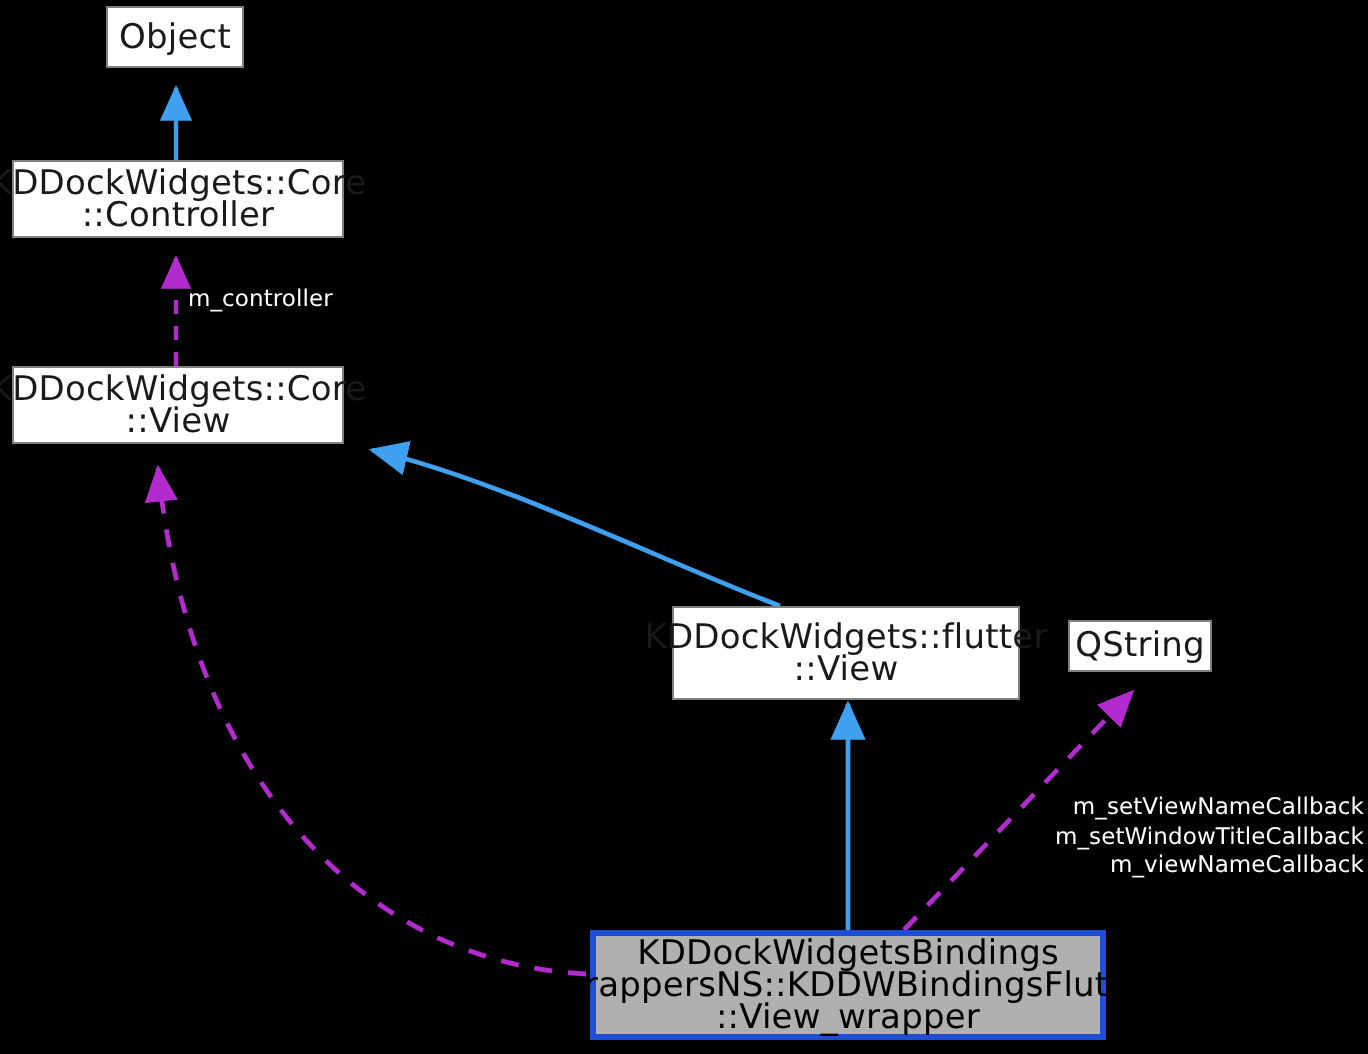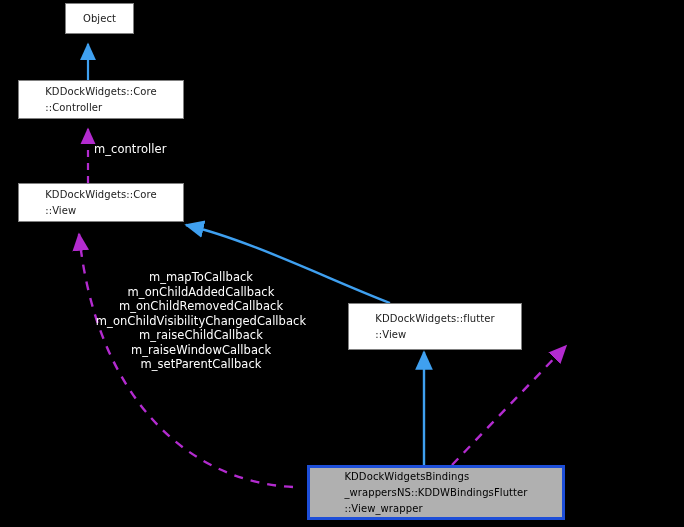--- a/index.html
+++ b/index.html
@@ -25,25 +25,25 @@
   }
   .class-node {
     position: absolute;
     box-sizing: border-box;
     border: 1px solid #808080;
     background: #ffffff;
     color: #1a1a1a;
     display: flex;
     align-items: center;
     justify-content: center;
-    font-size: 10px;
+    text-align: center;
+    font-size: 17px;
     line-height: 16px;
     letter-spacing: 0.1px;
     z-index: 3;
-    margin-left: 12px;
   }
   .class-node.current {
     background: #b0b0b0;
     border: 3px solid #1d4ed8;
     color: #000000;
   }
   .class-node .node-label {
     display: block;
     white-space: pre-line;
     padding: 0 4px;
@@ -114,31 +114,30 @@
   <div class="class-node" style="left:6px; top:183px; width:166px; height:39px;">
     <span class="node-label">KDDockWidgets::Core
 ::View</span>
   </div>
 
   <div class="class-node" style="left:336px; top:303px; width:174px; height:47px;">
     <span class="node-label">KDDockWidgets::flutter
 ::View</span>
   </div>
 
+  <div class="class-node" style="left:534px; top:310px; width:72px; height:26px;">
+    <span class="node-label">QString</span>
+  </div>
 
   <div class="class-node current" style="left:295px; top:465px; width:258px; height:55px;">
     <span class="node-label">KDDockWidgetsBindings
 _wrappersNS::KDDWBindingsFlutter
 ::View_wrapper</span>
   </div>
 
   <div class="edge-label left-al" style="left:94px; top:142px; width:110px;">m_controller</div>
 
-  <div class="edge-label center-al" style="left:78px; top:270px; width:246px;">m_mapToCallback
-m_onChildAddedCallback
-m_onChildRemovedCallback
-m_onChildVisibilityChangedCallback
-m_raiseChildCallback
-m_raiseWindowCallback
-m_setParentCallback</div>
 
+  <div class="edge-label right-al" style="left:490px; top:396px; width:192px;">m_setViewNameCallback
+m_setWindowTitleCallback
+m_viewNameCallback</div>
 
 </div>
 
 </body></html>

